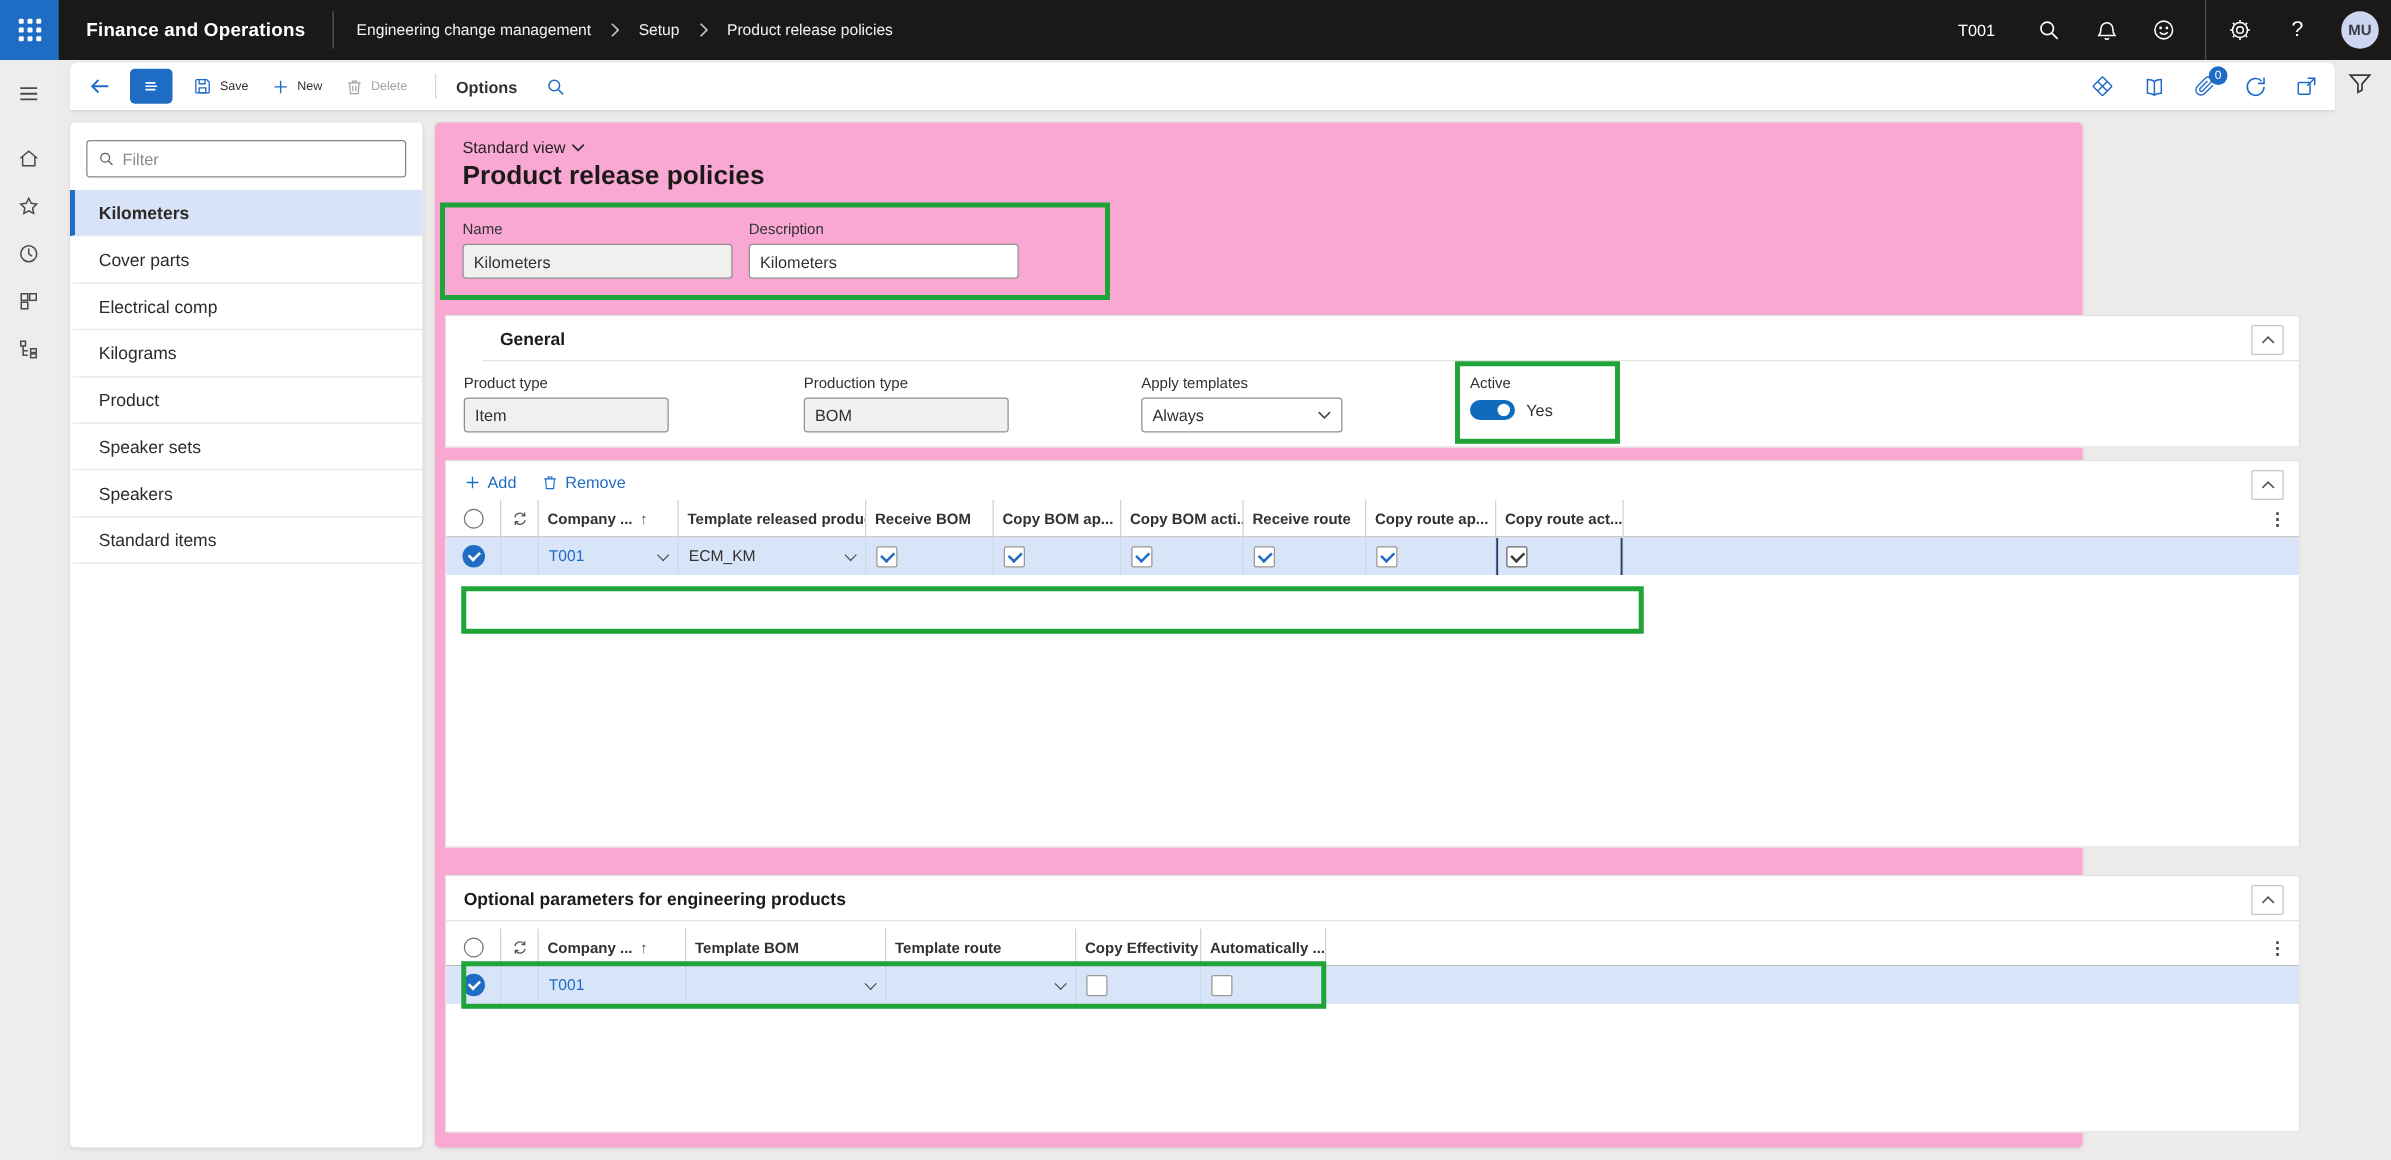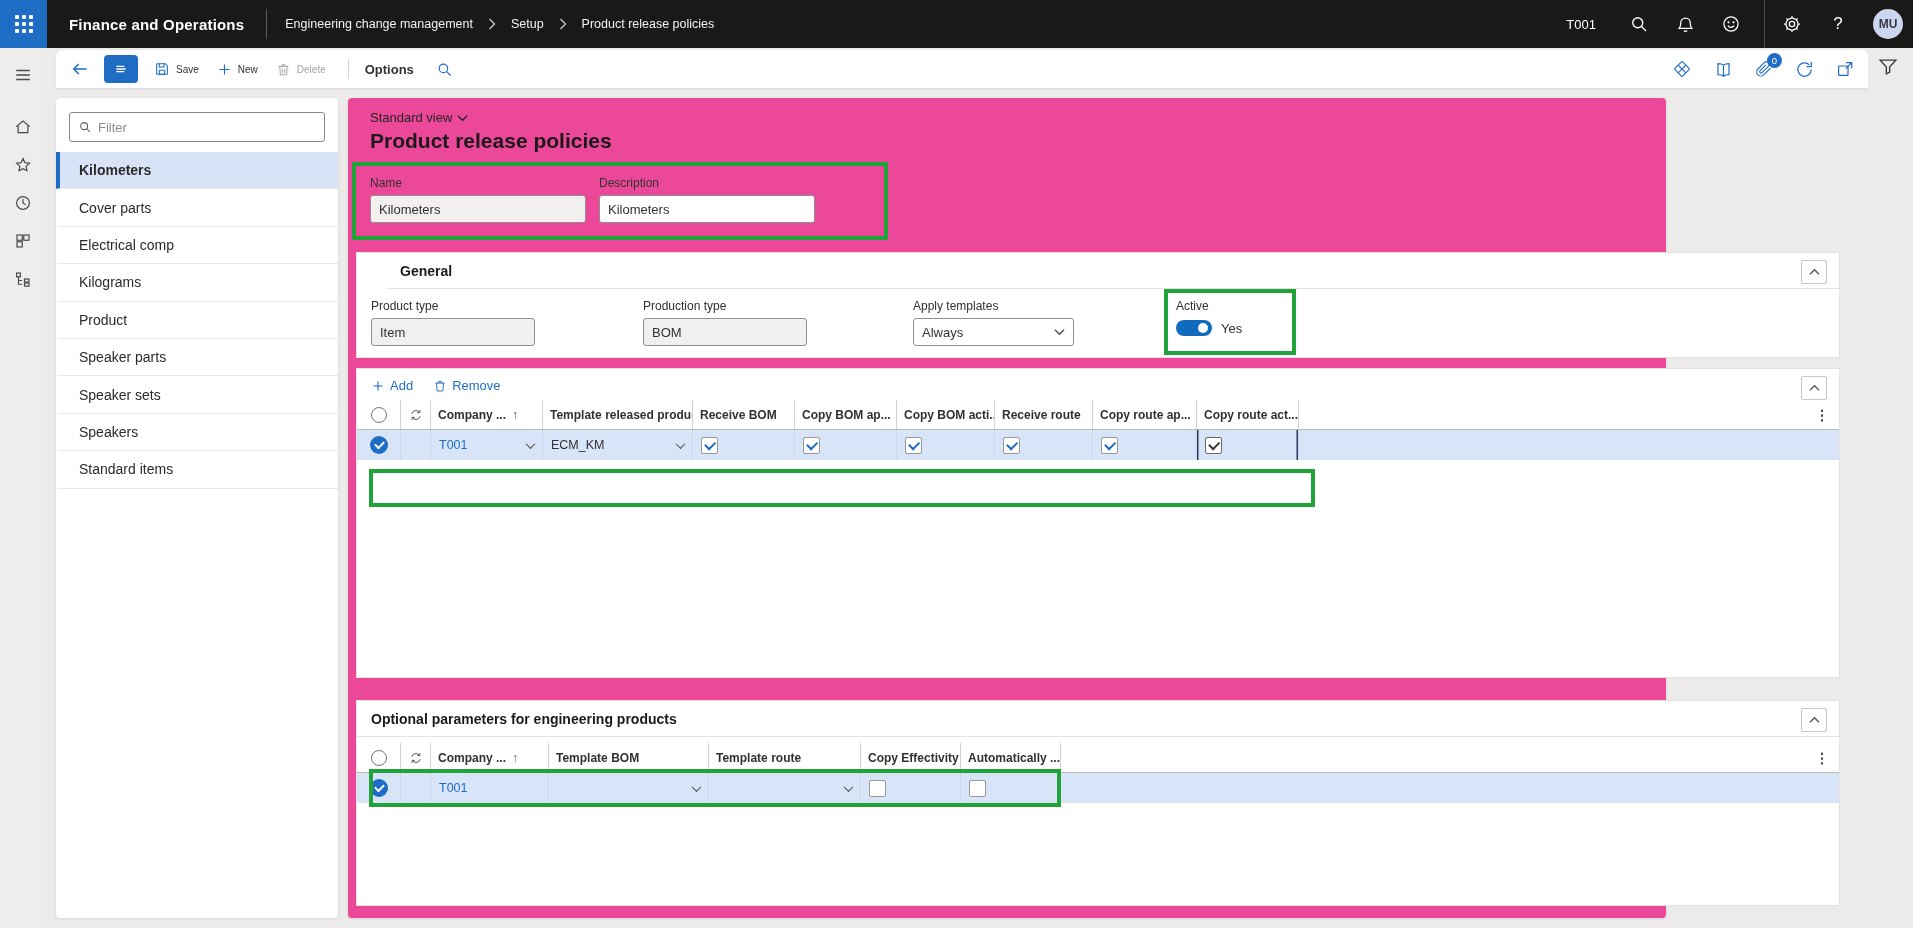--- a/index.html
+++ b/index.html
@@ -52,21 +52,21 @@
     border-radius:4px; box-shadow:0 1px 3px rgba(0,0,0,.1); overflow:hidden; }
   .filterwrap { padding:14px 13px 10px 13px; }
   .filterbox { display:flex; align-items:center; gap:6px; border:1px solid #8a8886; border-radius:3px; height:30px; padding:0 8px; }
   .filterbox input { border:none; outline:none; flex:1; font-size:13px; font-family:"Liberation Sans",sans-serif; color:#323130; }
   .filterbox input::placeholder { color:#8d8b89; }
   .nav-item { height:37.4px; display:flex; align-items:center; padding-left:19px; font-size:14px; color:#2b2a29;
     border-bottom:1px solid #e9e7e5; cursor:pointer; border-left:4px solid transparent; }
   .nav-item.on { background:#d9e3f7; border-left:4px solid #1f6cc5; font-weight:700; }
 
   
-  .maincard { position:absolute; left:348px; top:98px; width:1318px; height:820px; background:#ec4899;
+  .maincard { position:absolute; left:348px; top:98px; width:1318px; height:820px; background:#f9a8d4;
     border-radius:4px; box-shadow:0 1px 3px rgba(0,0,0,.1); }
   .viewlbl { position:absolute; left:22px; top:12px; font-size:13px; color:#242424; display:flex; align-items:center; gap:5px; cursor:pointer; }
   .pagetitle { position:absolute; left:22px; top:31px; font-size:21px; font-weight:700; color:#1b1a19; }
 
   
   .gbox { position:absolute; border:4px solid #20a43a; pointer-events:none; z-index:5; }
 
   
   .hfields { position:absolute; left:8px; top:64px; width:540px; height:76px; }
   .fgroup { position:absolute; }
@@ -376,23 +376,20 @@
   <div class="nav-item">
       <span>Electrical comp</span>
     </div>
   <div class="nav-item">
       <span>Kilograms</span>
     </div>
   <div class="nav-item">
       <span>Product</span>
     </div>
   <div class="nav-item">
-      <span>Speaker parts</span>
-    </div>
-  <div class="nav-item">
       <span>Speaker sets</span>
     </div>
   <div class="nav-item">
       <span>Speakers</span>
     </div>
   <div class="nav-item">
       <span>Standard items</span>
     </div>
 </div>
 

